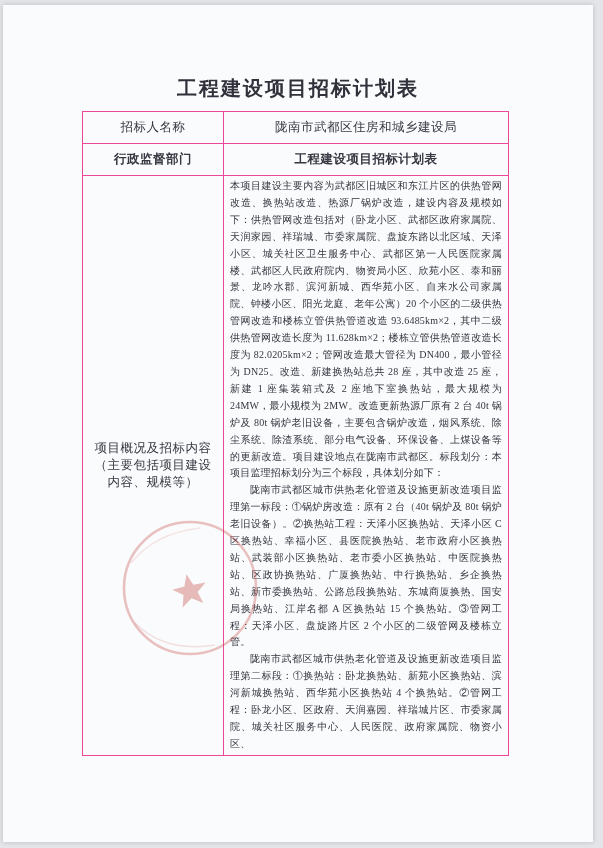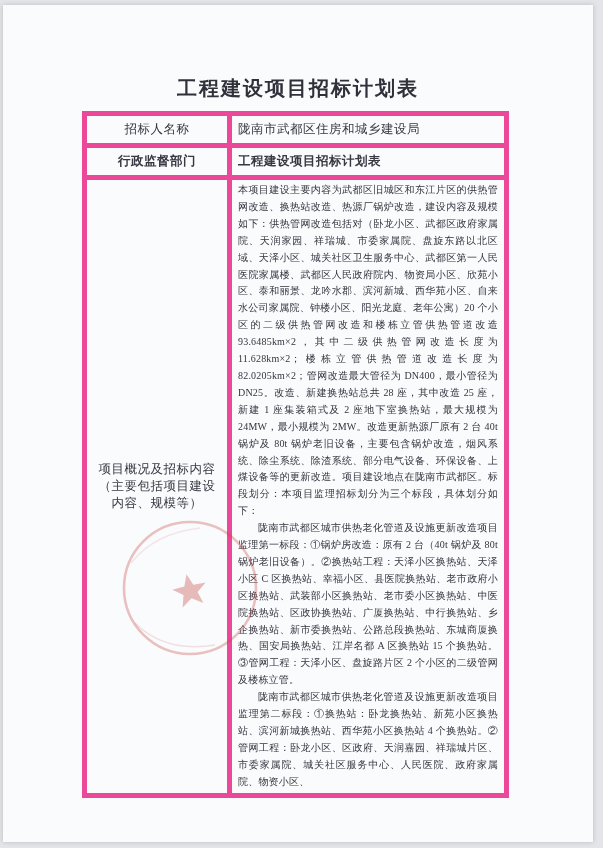--- a/index.html
+++ b/index.html
@@ -22,31 +22,31 @@
     font-family:"Liberation Sans","DejaVu Sans",sans-serif;
     font-size:20px;font-weight:bold;letter-spacing:2px;
     color:#2f3039;
   }
   table.plan{
     position:absolute;left:79px;top:106px;
     width:427px;border-collapse:collapse;table-layout:fixed;
     color:#373842;
   }
   table.plan td{
-    border:5px solid #ec4899;
+    border:1px solid #ec4899;
     padding:2px 6px;
     font-size:12.5px;
     vertical-align:middle;
     overflow:hidden;
   }
   td.label-cell{
     width:128px;text-align:center;
     letter-spacing:0.5px;line-height:17px;
   }
-  td.value-cell{text-align:left;letter-spacing:0.5px;line-height:17px;}
+  td.value-cell{text-align:center;letter-spacing:0.5px;line-height:17px;}
   td.big-cell{
     vertical-align:top;text-align:left;
     padding:4px 7px 2px 7px;
   }
   .para{
     margin:0;font-size:10px;line-height:16.9px;
     text-align:justify;letter-spacing:0.2px;color:#33343e;
   }
   .para.indent{text-indent:2em;}
   .r1{height:32px;} .r2{height:43px;} .r3{height:32px;font-weight:bold;} .r4{height:47px;} .r5{height:504px;}

